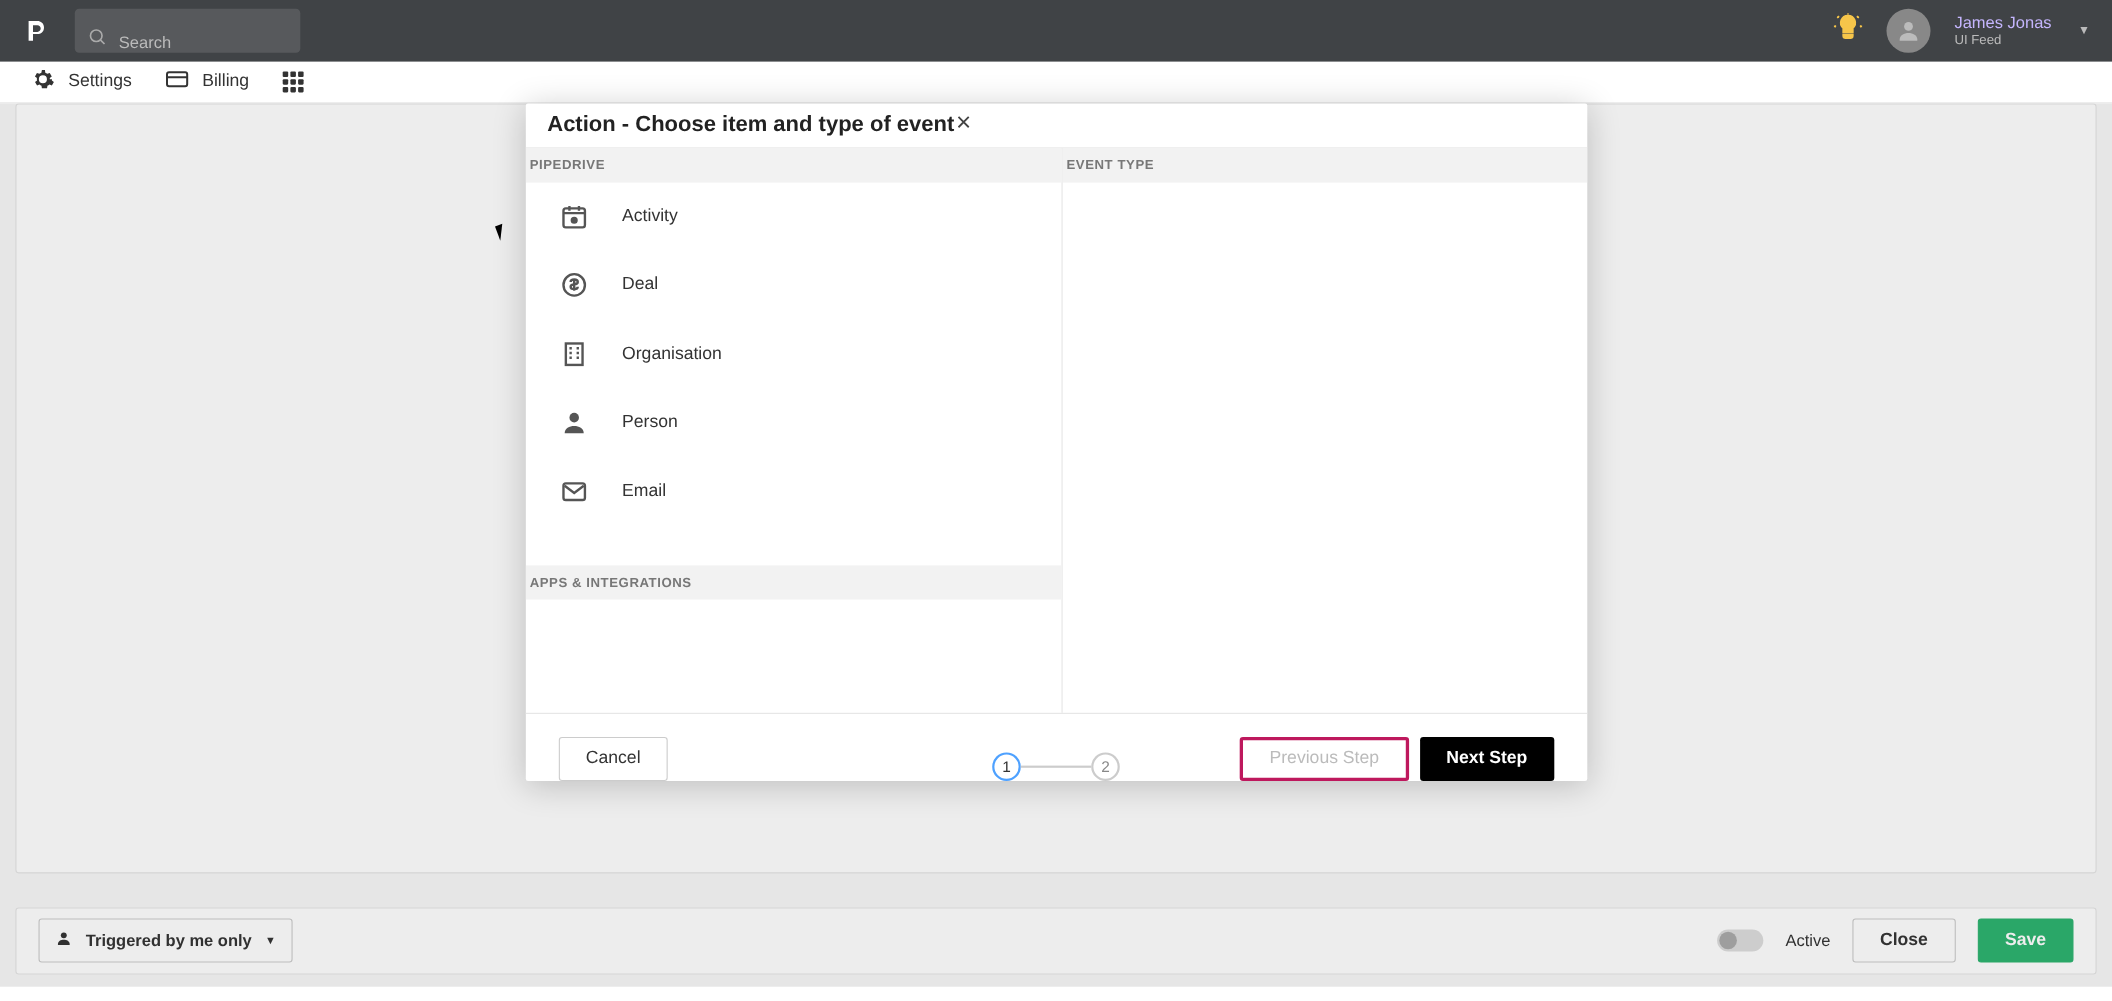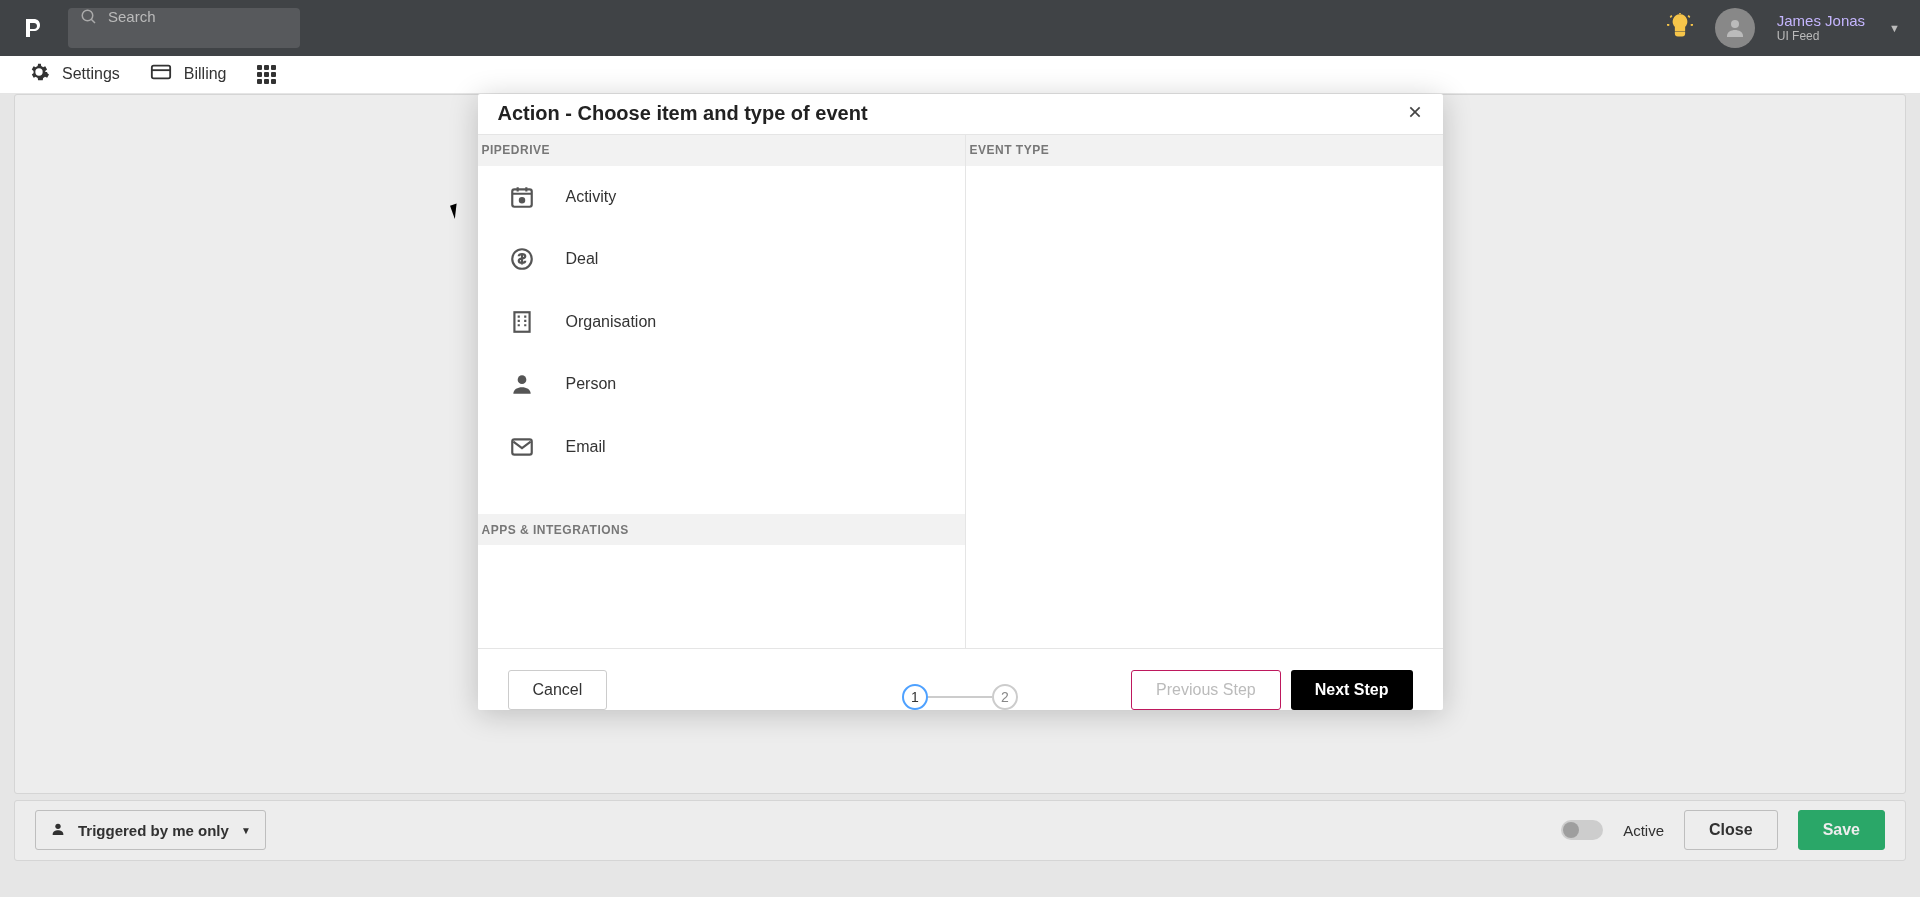--- a/index.html
+++ b/index.html
@@ -1,51 +1,51 @@
 <!DOCTYPE html>
 <html><head>
   <meta charset="utf-8">
   <style>
     *{margin:0;padding:0;box-sizing:border-box;font-family:-apple-system,BlinkMacSystemFont,"Segoe UI",Helvetica,Arial,sans-serif}
     body{background:#fff;width:1920px;height:910px;position:relative;overflow:hidden}
     .topbar{height:55.5px;background:#404346;display:flex;align-items:center;padding:0 20px;position:relative}
     .logo{width:28px;height:32px;display:flex;align-items:center;justify-content:center;margin-right:20px}
     .logo svg{width:24px;height:24px}
-    .search-box{background:rgba(255,255,255,.12);border-radius:4px;height:40px;width:232px;display:flex;align-items:flex-start;padding:0 12px}
+    .search-box{background:rgba(255,255,255,.12);border-radius:4px;height:40px;width:205px;display:flex;align-items:flex-end;padding:0 12px}
     .search-box svg{width:18px;height:18px;color:#aaa;flex-shrink:0}
     .search-box input{background:transparent;border:none;color:#bbb;font-size:15px;margin-left:10px;outline:none;width:100%}
     .search-box input::placeholder{color:#bbb}
     .topbar-right{margin-left:auto;display:flex;align-items:center;gap:22px}
     .bulb{width:26px;height:26px;color:#f6c54a}
     .avatar{width:40px;height:40px;border-radius:50%;background:#888;display:flex;align-items:center;justify-content:center}
     .avatar svg{width:24px;height:24px;color:#bbb}
     .user-meta{display:flex;flex-direction:column;margin-right:2px}
     .user-name{color:#c4b5fd;font-size:15px;font-weight:400}
     .user-sub{color:#bbb;font-size:12px}
     .chevd{color:#bbb;font-size:11px}
     .toolbar{height:38px;background:#fff;border-bottom:1px solid #e5e5e5;display:flex;align-items:center;padding:0 28px;gap:30px}
     .tool{display:flex;align-items:center;gap:12px;color:#333;font-size:16px}
     .tool svg{width:22px;height:22px;color:#333}
     .grid-icon{display:grid;grid-template-columns:repeat(3,5px);gap:2px}
     .grid-icon span{width:5px;height:5px;background:#333;border-radius:1px}
     .content{position:relative;height:803px;background:#f8f8f8}
     .canvas-panel{position:absolute;left:14px;right:14px;top:0;bottom:103px;background:#fff;border:1px solid #e5e5e5;border-radius:3px}
-    .canvas-bottom{position:absolute;left:14px;right:14px;bottom:36px;height:61px;background:#fff;border:1px solid #e5e5e5;border-radius:3px;display:flex;align-items:center;padding:0 20px}
+    .canvas-bottom{position:absolute;left:14px;right:14px;bottom:11px;height:61px;background:#fff;border:1px solid #e5e5e5;border-radius:3px;display:flex;align-items:center;padding:0 20px}
     .trigger-btn{height:40px;border:1px solid #ccc;border-radius:3px;background:#fff;display:flex;align-items:center;gap:12px;padding:0 14px;font-weight:700;font-size:15px;color:#333}
     .trigger-btn svg{width:16px;height:16px}
     .trigger-btn .tri{font-size:10px;color:#333}
     .cb-right{margin-left:auto;display:flex;align-items:center;gap:20px}
     .toggle{width:42px;height:20px;border-radius:10px;background:#ddd;position:relative}
     .toggle::after{content:"";position:absolute;left:2px;top:2px;width:16px;height:16px;background:#aaa;border-radius:50%}
     .active-label{font-size:15px;color:#333}
     .btn{height:40px;border:1px solid #ccc;border-radius:3px;padding:0 24px;font-size:16px;font-weight:700;background:#fff;color:#333}
     .btn-primary{background:#2cb36f;color:#fff;border-color:#2cb36f}
     .overlay{position:absolute;inset:0;background:rgba(30,30,30,.08);display:flex;align-items:flex-start;justify-content:center}
     .modal{width:965px;background:#fff;border-radius:2px;box-shadow:0 4px 30px rgba(0,0,0,.2);margin-top:0;display:flex;flex-direction:column}
-    .modal-head{height:40px;display:flex;align-items:center;justify-content:space-between;padding:3px 20px}
+    .modal-head{height:40px;display:flex;align-items:center;justify-content:flex-start;padding:3px 20px}
     .modal-title{font-size:20px;font-weight:700;color:#222}
     .close-x{width:16px;height:16px;color:#444;cursor:pointer}
     .modal-body{display:flex;height:515px;border-top:1px solid #e5e5e5;border-bottom:1px solid #e5e5e5}
     .mcol{overflow:auto}
     .mcol.left{width:488px;border-right:1px solid #e5e5e5}
     .mcol.right{flex:1}
     .section-h{height:31px;background:#f2f2f2;display:flex;align-items:center;padding:0 4px;font-size:12px;font-weight:700;letter-spacing:.5px;color:#777}
     .item{height:62.5px;display:flex;align-items:center;gap:30px;padding:0 30px;cursor:pointer}
     .item .icon-wrap{width:28px;display:flex;justify-content:center}
     .item .icon-wrap svg{width:26px;height:26px;color:#555}
@@ -56,21 +56,21 @@
     .s2{width:10px;height:4px;background:#e01e5a;left:13px;top:6px;transform:rotate(-45deg)}
     .s3{width:10px;height:4px;background:#ecb22e;left:3px;top:16px;transform:rotate(-45deg)}
     .s4{width:10px;height:4px;background:#2eb67d;left:13px;top:16px;transform:rotate(45deg)}
     .modal-foot{height:61px;display:flex;align-items:flex-end;padding:0 30px;position:relative}
     .cancel-btn{height:40px;border:1px solid #ccc;border-radius:3px;padding:0 24px;font-size:16px;background:#fff;color:#333}
     .steps{position:absolute;left:50%;transform:translateX(-50%);display:flex;align-items:center;gap:0}
     .step{width:26px;height:26px;border-radius:50%;display:flex;align-items:center;justify-content:center;font-size:14px;border:2px solid #ccc;background:#fff;color:#888}
     .step.active{border-color:#4ea1ff;color:#333}
     .step-line{width:64px;height:2px;background:#ccc}
     .foot-right{margin-left:auto;display:flex;gap:10px}
-    .prev-btn{height:40px;border:1px solid #be185d;border-radius:3px;padding:0 24px;font-size:16px;background:#fff;color:#bbb}
+    .prev-btn{height:40px;border:3px solid #be185d;border-radius:3px;padding:0 24px;font-size:16px;background:#fff;color:#bbb}
     .next-btn{height:40px;border-radius:3px;padding:0 24px;font-size:16px;font-weight:700;background:#000000;color:#fff;border:none}
     .cursor{position:absolute;left:452px;top:109px;width:0;height:0;border-left:7px solid #000;border-right:7px solid transparent;border-bottom:14px solid transparent;transform:rotate(-20deg);z-index:5;pointer-events:none}
   </style>
 </head>
 <body>
 
 <div class="topbar">
   <div class="logo">
     <svg viewBox="0 0 24 24" fill="#fff">
         <path d="M4 3h8c3 0 6 2 6 6s-3 6-6 6H8v6H4V3zm4 4v6h4c1.7 0 3-1.3 3-3s-1.3-3-3-3H8z"></path>

